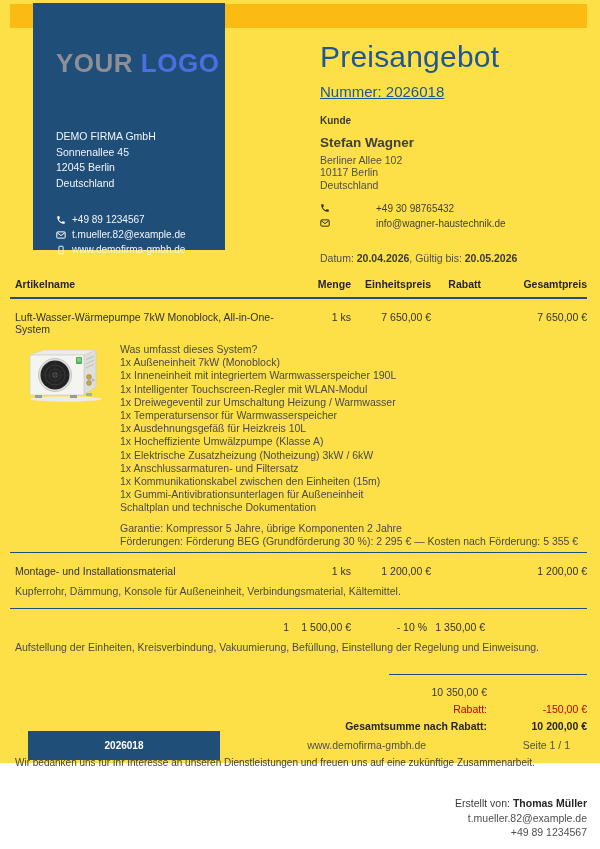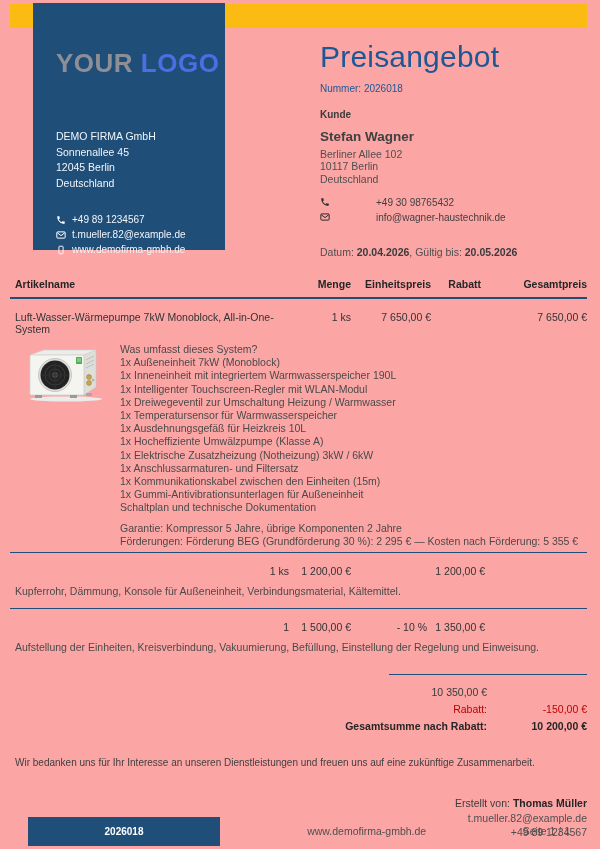--- a/index.html
+++ b/index.html
@@ -1,37 +1,37 @@
 <!DOCTYPE html>
 <html><head>
 <meta charset="utf-8">
 <style>
   * { margin:0; padding:0; box-sizing:border-box; }
   html,body { width:600px; height:849px; background:#ffffff; overflow:hidden;
               font-family:"Liberation Sans", sans-serif; color:#3b3b3b; }
-  .page { position:relative; width:600px; height:849px; background:#fca5a5; }
+  .page { position:relative; width:600px; height:763px; background:#fde047; }
 
   
   .topbar { position:absolute; left:10px; right:13px; top:4px; height:24px; background:#FBBB13; }
   .brandbox { position:absolute; left:33px; top:3px; width:192px; height:247px;
               background:#1F4E79; padding:45px 22px 0 23px; }
   .logo { font-size:26px; font-weight:bold; letter-spacing:.5px; white-space:nowrap; }
   .logo .l-your { color:#8e8e96; }
   .logo .l-logo { color:#4a6fe3; }
   .company-block { margin-top:50px; color:#f2f5f9; font-size:10.5px; line-height:15.5px; }
   .contact-block { margin-top:21px; }
   .contact-row { display:flex; align-items:center; gap:6px; color:#f2f5f9;
                  font-size:10px; line-height:15px; white-space:nowrap; }
   .cicon { width:10px; height:10px; flex:0 0 auto; display:block; }
   .cicon svg { display:block; width:10px; height:10px; }
 
   
   .header-right { position:absolute; left:320px; top:40px; width:270px; }
   .doc-title { color:#1E5795; font-size:30px; font-weight:normal; letter-spacing:.2px; }
-  .doc-number { color:#1E5795; font-size:10px; margin-top:9px; }
+  .doc-number { color:#1E5795; font-size:15px; margin-top:9px;text-decoration:underline; }
   .kunde-label { font-size:10px; font-weight:bold; color:#3b3b3b; margin-top:15px; }
   .cust-name { font-size:13.5px; font-weight:bold; color:#404040; margin-top:9px; }
   .cust-addr { font-size:10.5px; color:#4f4f4f; line-height:12.3px; margin-top:4px; }
   .cust-contact { margin-top:10px; }
   .cust-contact .contact-row { color:#3f3f3f;gap:46px; }
   .cust-contact .cicon { filter:none; }
   .date-line { margin-top:21px; font-size:10.5px; color:#4f4f4f; }
   .date-line b { color:#3b3b3b; }
 
   
@@ -214,20 +214,21 @@
           <div class="notes-lines">
             <div>Garantie: Kompressor 5 Jahre, übrige Komponenten 2 Jahre</div>
             <div>Förderungen: Förderung BEG (Grundförderung 30 %): 2 295 € — Kosten nach Förderung: 5 355 €</div>
           </div>
         </div>
       </div>
     </div>
 
     <div class="row-sep">
       <div class="tgrid trow-line">
+        <div class="c-name">Montage- und Installationsmaterial</div>
         <div class="c-num">1 ks</div>
         <div class="c-num">1 200,00 €</div>
         <div class="c-rabatt"></div>
         <div class="c-num">1 200,00 €</div>
       </div>
       <div class="sub-desc">Kupferrohr, Dämmung, Konsole für Außeneinheit, Verbindungsmaterial, Kältemittel.</div>
     </div>
 
     <div>
       <div class="tgrid trow-line">

